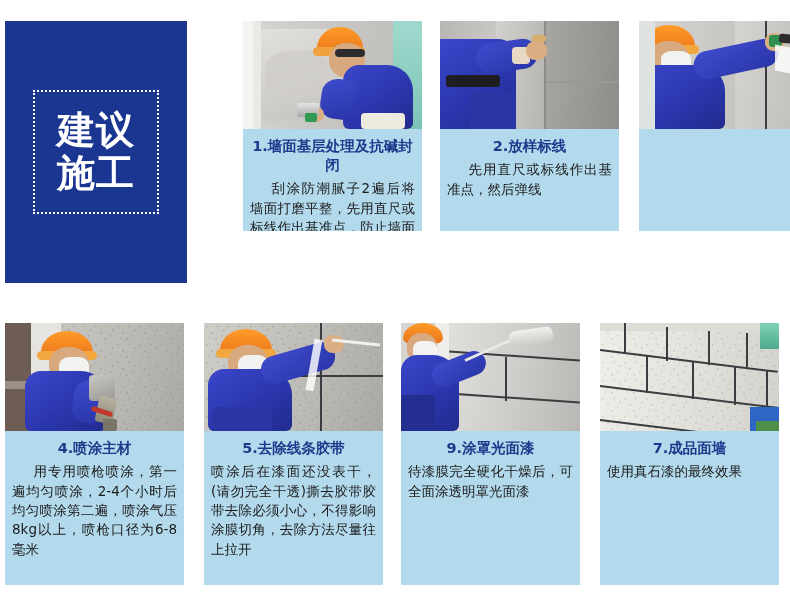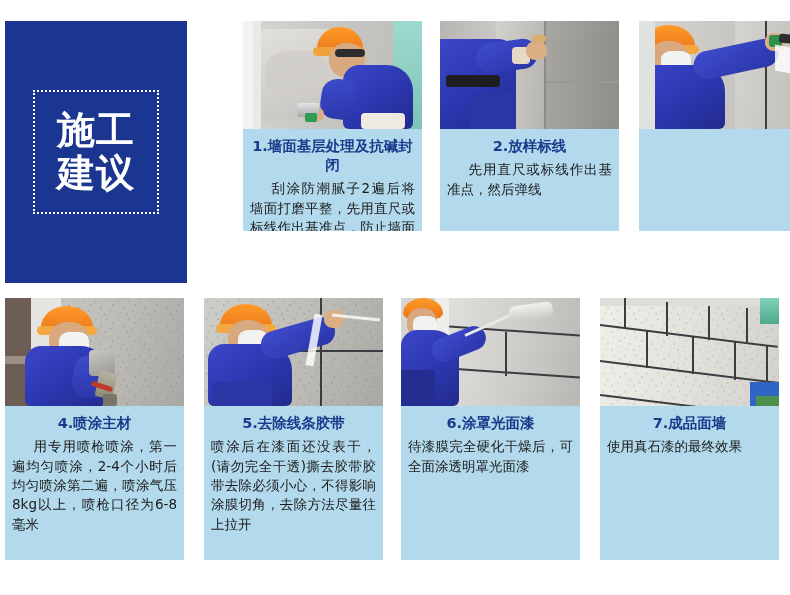--- a/index.html
+++ b/index.html
@@ -52,21 +52,21 @@
   }
 
   
   .card {
     position: absolute;
     width: 179px;
     background: #b3d9ec;
     overflow: hidden;
   }
   .card-r1 { top: 21px; height: 210px; margin-left: 39px; }
-  .card-r2 { top: 298px; height: 262px; }
+  .card-r2 { top: 323px; height: 262px; }
 
   .col1 { left: 5px; }
   .col2 { left: 204px; }
   .col3 { left: 401px; }
   .col4 { left: 600px; }
 
   .card-photo {
     position: relative;
     width: 179px;
     height: 108px;
@@ -206,22 +206,22 @@
     white-space: nowrap;
   }
 </style>
 </head>
 <body>
 
 <div class="page">
 
   <div class="hero">
     <div class="hero-frame">
+      <div class="hero-line">建议</div>
       <div class="hero-line">施工</div>
-      <div class="hero-line">建议</div>
     </div>
   </div>
 
   <div class="card card-r1 col2">
     <div class="card-photo">
       <div class="photo-base wall-plain"></div>
       <div class="ph sky-strip" style="left:0;top:0;width:10px;height:108px;background:#f2f4f2;"></div>
       <div class="ph" style="left:10px;top:0;width:8px;height:108px;background:#e8eae6;"></div>
       <div class="ph" style="left:150px;top:0;width:29px;height:108px;background:linear-gradient(180deg,#9fd9cd,#7cc4b6);"></div>
       <div class="ph" style="left:18px;top:8px;width:86px;height:92px;background:linear-gradient(160deg,#e2e0dc,#c4c2be);border-radius:2px;"></div>
@@ -344,21 +344,21 @@
       <div class="helmet" style="left:2px;top:0;width:40px;height:22px;"></div>
       <div class="head" style="left:6px;top:10px;width:30px;height:30px;"></div>
       <div class="mask" style="left:12px;top:18px;width:24px;height:20px;"></div>
       <div class="jacket" style="left:0px;top:32px;width:58px;height:76px;"></div>
       <div class="arm" style="left:30px;top:34px;width:56px;height:24px;border-radius:14px;transform:rotate(-22deg);"></div>
       <div class="roller-rod" style="left:64px;top:36px;width:54px;transform:rotate(-24deg);"></div>
       <div class="roller" style="left:108px;top:6px;width:44px;height:16px;transform:rotate(-8deg);"></div>
       <div class="ph" style="left:0;top:72px;width:34px;height:36px;background:#242e91;"></div>
     </div>
     <div class="card-body">
-      <div class="card-title">6.涂罩光面漆</div>
+      <div class="card-title">9.涂罩光面漆</div>
       <p class="card-text no-indent">待漆膜完全硬化干燥后，可全面涂透明罩光面漆</p>
     </div>
   </div>
 
   <div class="card card-r2 col4">
     <div class="card-photo">
       <div class="photo-base" style="background:linear-gradient(100deg,#efeee9 0%,#e2e1dc 50%,#d2d1cc 100%);"></div>
       <div class="speckle" style="opacity:.22;"></div>
       <div class="ph" style="left:0;top:0;width:179px;height:8px;background:#dedcd6;"></div>
       <div class="ph grout-h" style="left:0;top:26px;width:179px;transform:rotate(7deg);transform-origin:left center;"></div>

